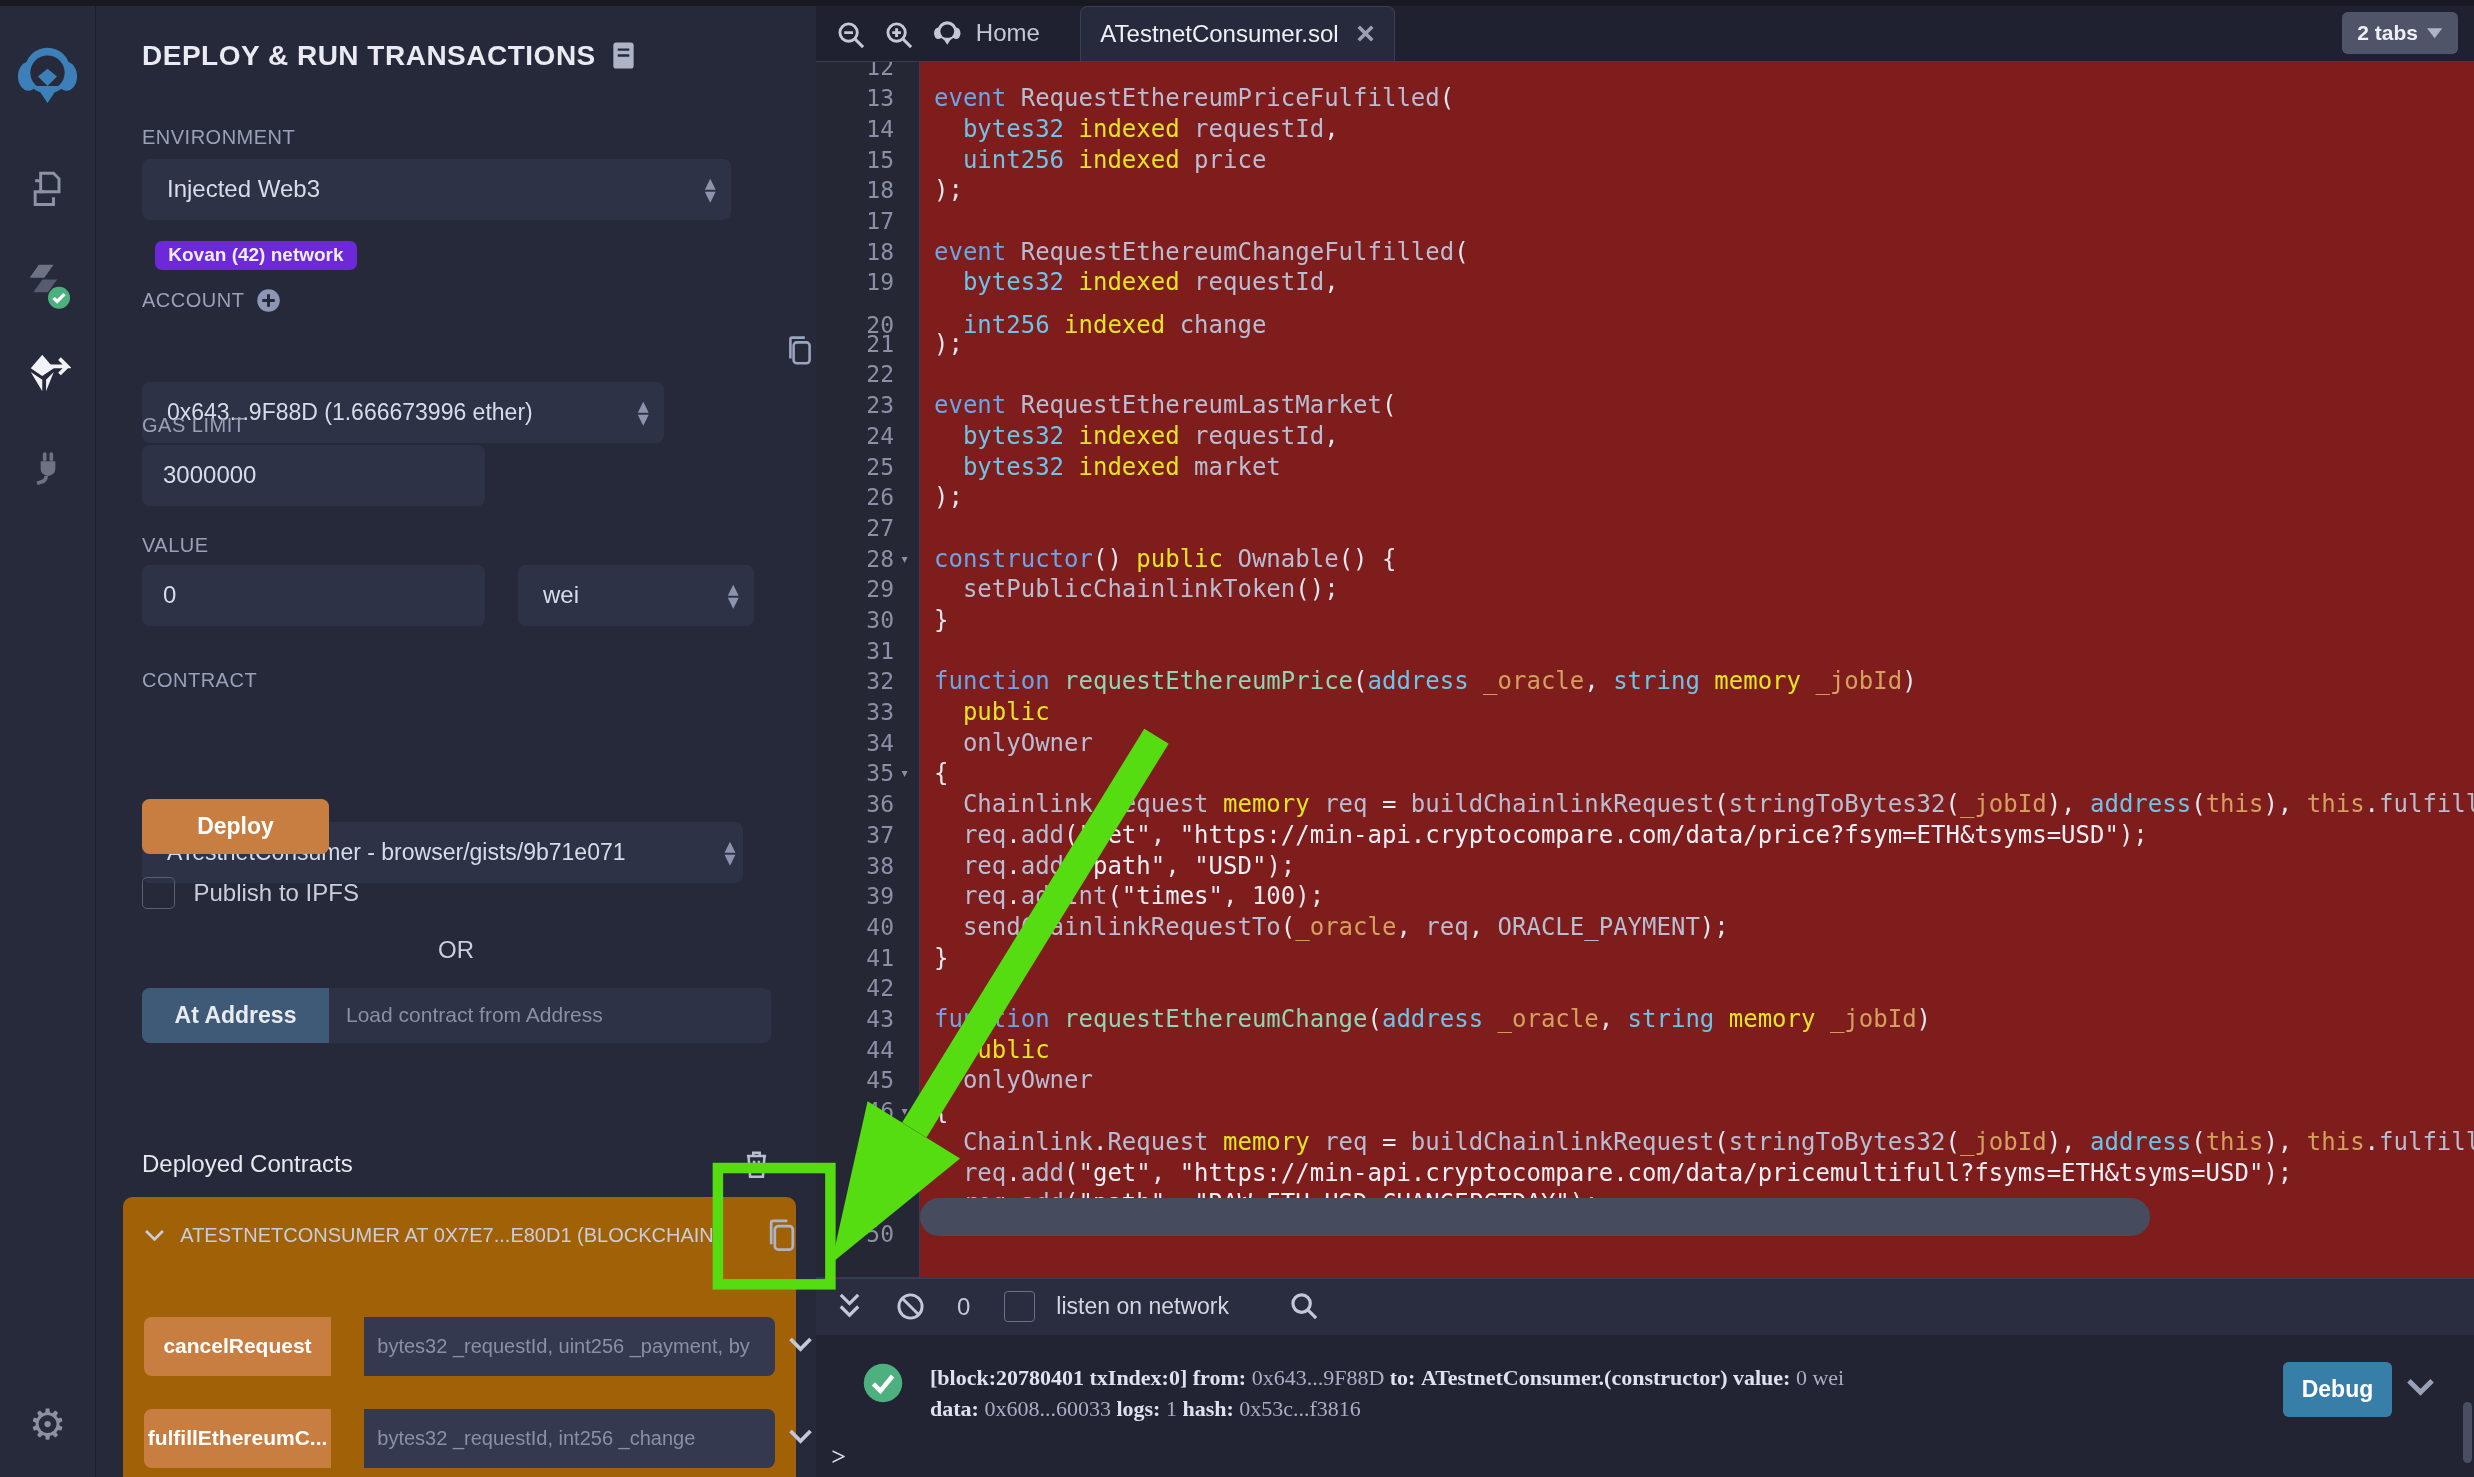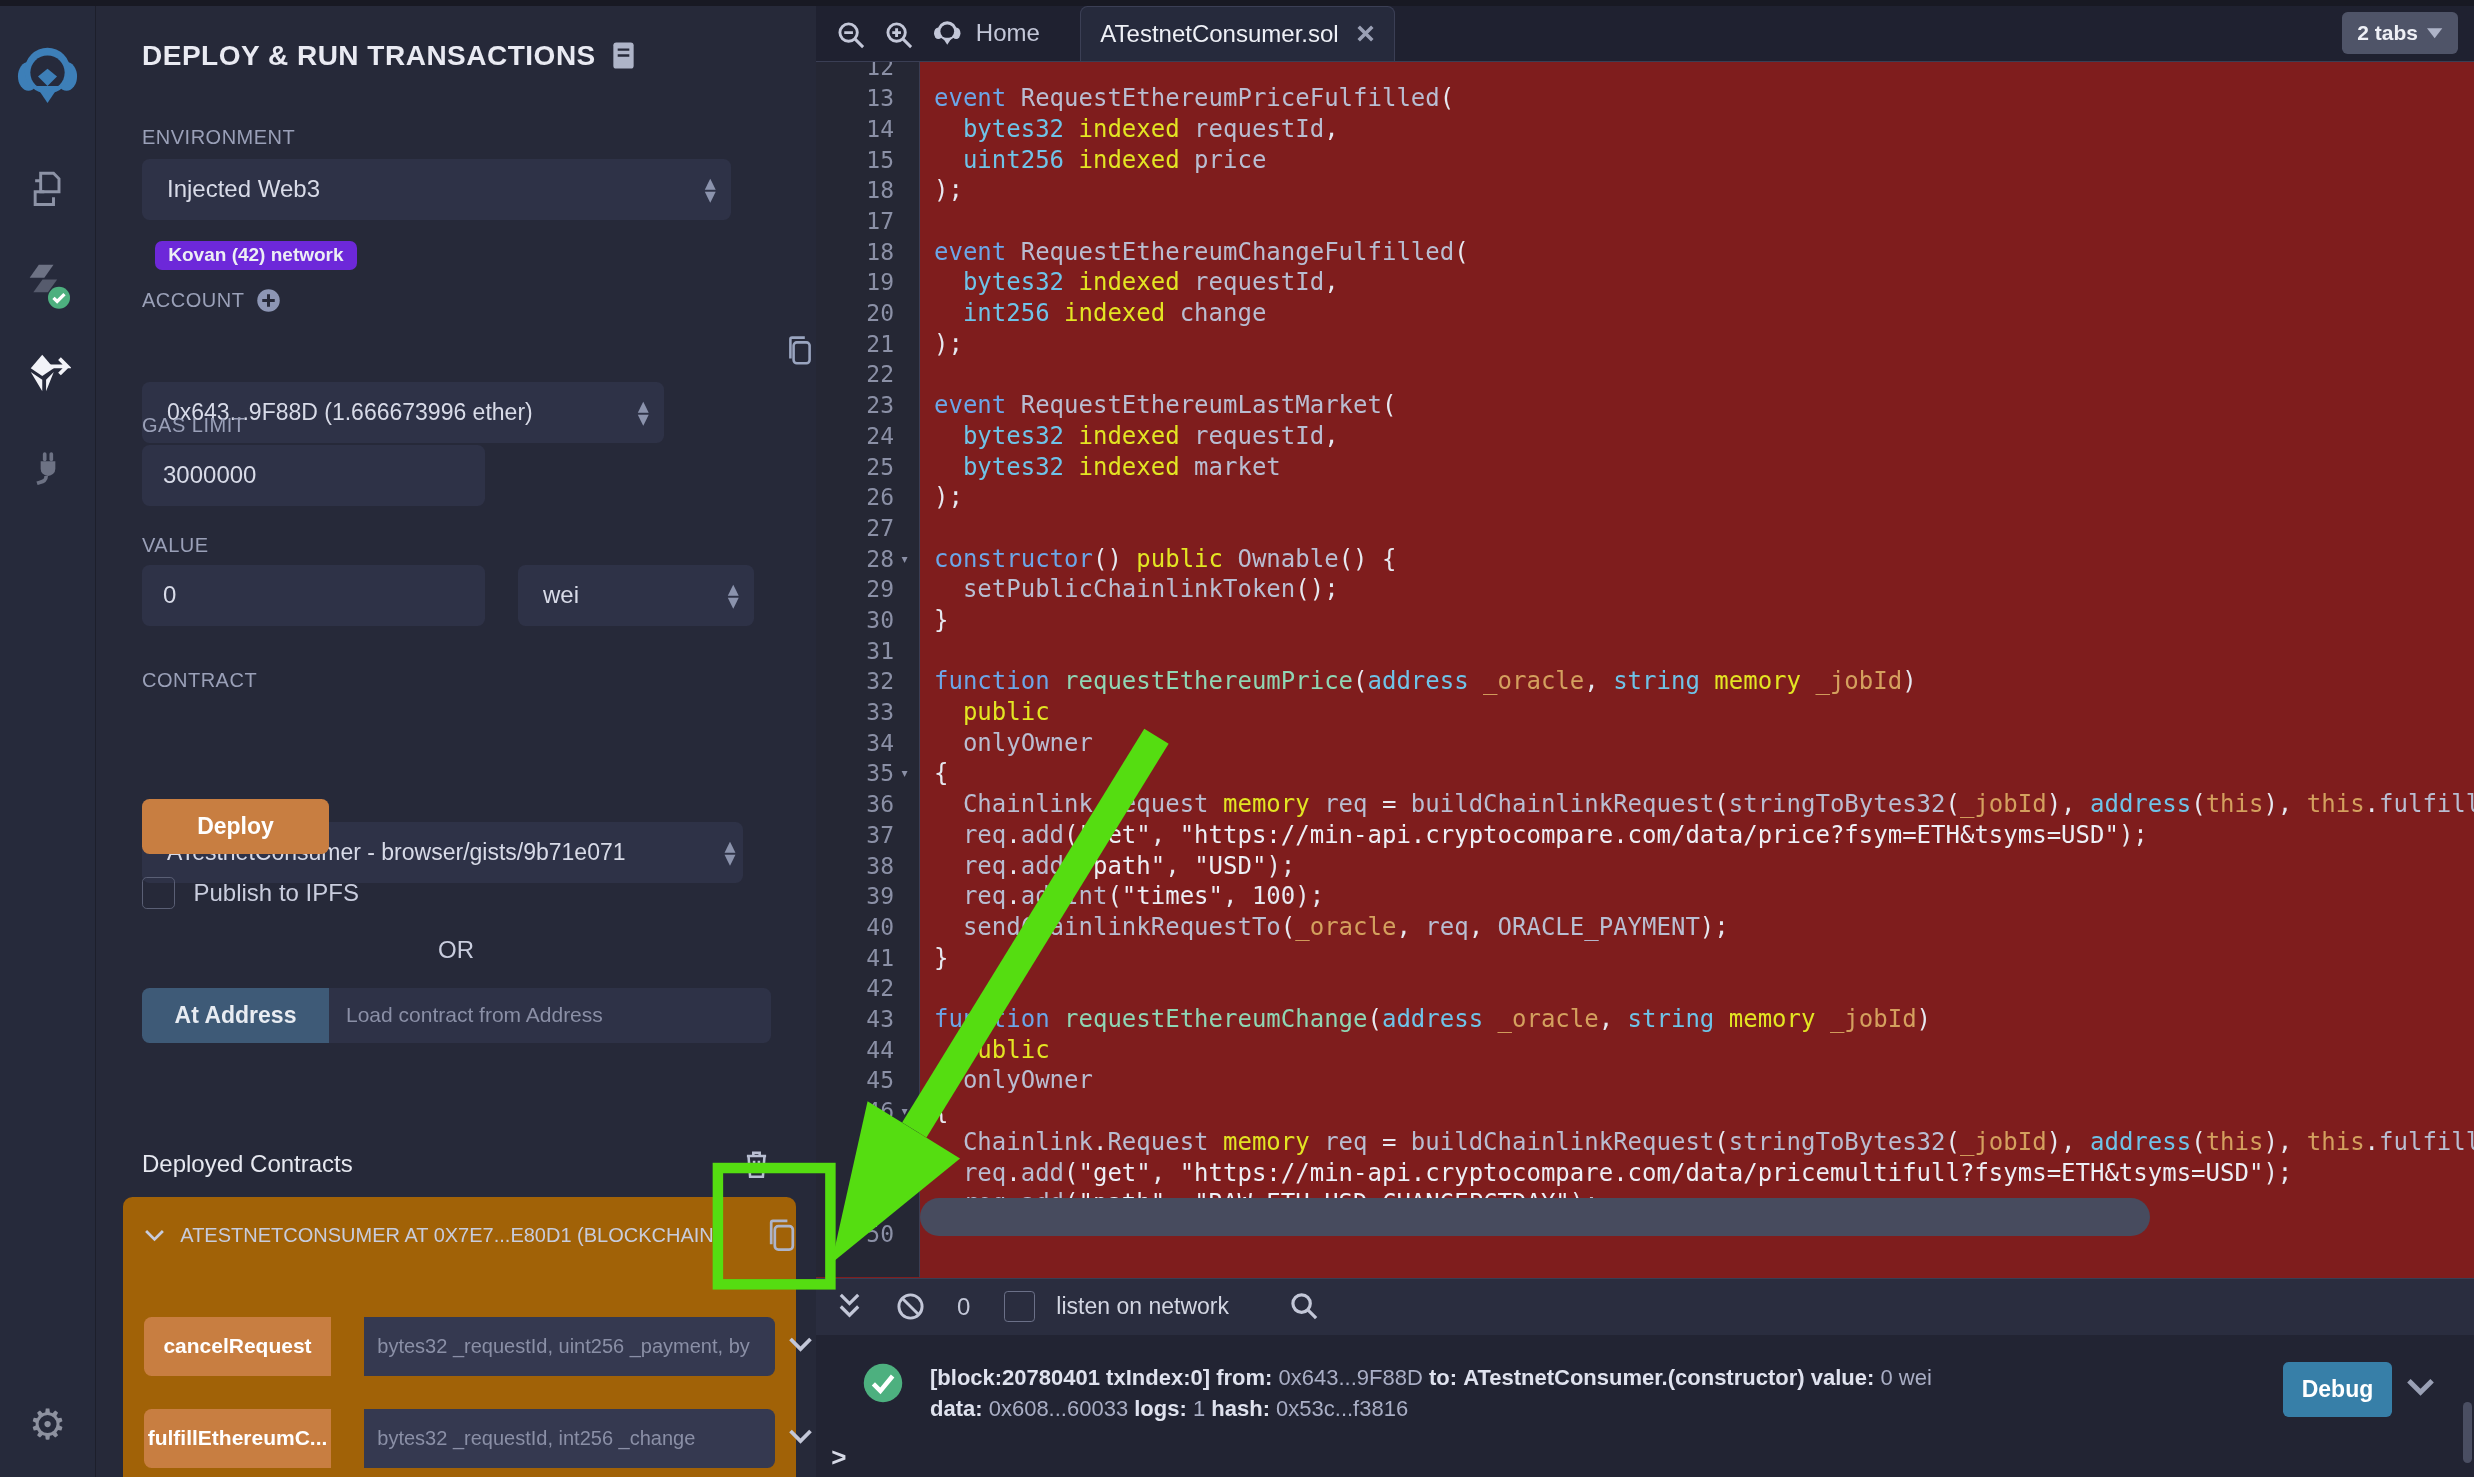--- a/index.html
+++ b/index.html
@@ -34,21 +34,21 @@
   .cl .ln{position:absolute;left:0;top:0;width:78px;text-align:right;color:#8b90a6;font-size:23px;}
   .cl .fold{position:absolute;left:84px;top:0;color:#8b90a6;font-size:15.3px;}
   .cl .ct{position:absolute;left:118px;top:0;}
   .tk-k{color:#6ca6e8;} .tk-t{color:#6fc3e8;} .tk-y{color:#e3e523;} .tk-f{color:#8fd6b4;}
   .tk-o{color:#d4a05e;} .tk-p{color:#b9bdd1;} .tk-w{color:#e6e8f0;} .tk-s{color:#eceef5;}
   #hthumb{position:absolute;left:104px;top:1136px;width:1230px;height:38px;background:#474b5e;border-radius:19px;}
   
   #term{position:absolute;left:0;top:1272px;width:1659px;height:200px;background:#222433;}
   #termbar{position:absolute;left:0;top:0;width:1659px;height:57px;background:#2a2d3f;border-top:1px solid #3a3e54;display:flex;align-items:center;box-sizing:border-box;}
   #term-search{width:543px;height:44px;background:#2f3245;border:1px solid #454960;border-radius:5.7px;color:#8a8fa6;font-size:22px;padding:0 17px;box-sizing:border-box;display:flex;align-items:center;}
-  .mono{font-family:Liberation Sans, sans-serif;}
+  .mono{font-family:Liberation Serif, serif;}
   .lg-b{color:#dfe2ee;font-weight:bold;} .lg-p{color:#a9aec5;}
   #debug-btn{position:absolute;left:1467px;top:84px;width:109px;height:55px;background:#377fa8;border-radius:5.7px;color:#fff;font-weight:bold;font-size:23px;display:flex;align-items:center;justify-content:center;}
   
   #anno{position:absolute;left:0;top:0;width:2475px;height:1478px;pointer-events:none;z-index:60;}
 </style>
 </head>
 <body>
 
 <div id="app">
   <div class="topstrip"></div>
@@ -262,21 +262,21 @@
       <div id="gutter"></div>
       <div>
           <div class="cl" style="top: -9.5px;"><span class="ln">12</span><span class="ct"></span></div>
           <div class="cl" style="top: 21px;"><span class="ln">13</span><span class="ct"><span class="tk-k">event </span><span class="tk-p">RequestEthereumPriceFulfilled</span><span class="tk-w">(</span></span></div>
           <div class="cl" style="top: 52px;"><span class="ln">14</span><span class="ct"><span class="tk-t">  bytes32 </span><span class="tk-y">indexed </span><span class="tk-p">requestId</span><span class="tk-w">,</span></span></div>
           <div class="cl" style="top: 83px;"><span class="ln">15</span><span class="ct"><span class="tk-t">  uint256 </span><span class="tk-y">indexed </span><span class="tk-p">price</span></span></div>
           <div class="cl" style="top: 113px;"><span class="ln">18</span><span class="ct"><span class="tk-w">);</span></span></div>
           <div class="cl" style="top: 144px;"><span class="ln">17</span><span class="ct"></span></div>
           <div class="cl" style="top: 175px;"><span class="ln">18</span><span class="ct"><span class="tk-k">event </span><span class="tk-p">RequestEthereumChangeFulfilled</span><span class="tk-w">(</span></span></div>
           <div class="cl" style="top: 205px;"><span class="ln">19</span><span class="ct"><span class="tk-t">  bytes32 </span><span class="tk-y">indexed </span><span class="tk-p">requestId</span><span class="tk-w">,</span></span></div>
-          <div class="cl" style="top: 236px;"><span class="ln">20</span><span class="ct"><span class="tk-t">  int256 </span><span class="tk-y">indexed </span><span class="tk-p">change</span></span></div>
+          <div class="cl" style="top: 248px;"><span class="ln">20</span><span class="ct"><span class="tk-t">  int256 </span><span class="tk-y">indexed </span><span class="tk-p">change</span></span></div>
           <div class="cl" style="top: 267px;"><span class="ln">21</span><span class="ct"><span class="tk-w">);</span></span></div>
           <div class="cl" style="top: 297px;"><span class="ln">22</span><span class="ct"></span></div>
           <div class="cl" style="top: 328px;"><span class="ln">23</span><span class="ct"><span class="tk-k">event </span><span class="tk-p">RequestEthereumLastMarket</span><span class="tk-w">(</span></span></div>
           <div class="cl" style="top: 359px;"><span class="ln">24</span><span class="ct"><span class="tk-t">  bytes32 </span><span class="tk-y">indexed </span><span class="tk-p">requestId</span><span class="tk-w">,</span></span></div>
           <div class="cl" style="top: 390px;"><span class="ln">25</span><span class="ct"><span class="tk-t">  bytes32 </span><span class="tk-y">indexed </span><span class="tk-p">market</span></span></div>
           <div class="cl" style="top: 420px;"><span class="ln">26</span><span class="ct"><span class="tk-w">);</span></span></div>
           <div class="cl" style="top: 451px;"><span class="ln">27</span><span class="ct"></span></div>
           <div class="cl" style="top: 482px;"><span class="ln">28</span><span class="fold">▾</span><span class="ct"><span class="tk-k">constructor</span><span class="tk-w">() </span><span class="tk-y">public </span><span class="tk-p">Ownable</span><span class="tk-w">() {</span></span></div>
           <div class="cl" style="top: 512px;"><span class="ln">29</span><span class="ct"><span class="tk-p">  setPublicChainlinkToken</span><span class="tk-w">();</span></span></div>
           <div class="cl" style="top: 543px;"><span class="ln">30</span><span class="ct"><span class="tk-w">}</span></span></div>

